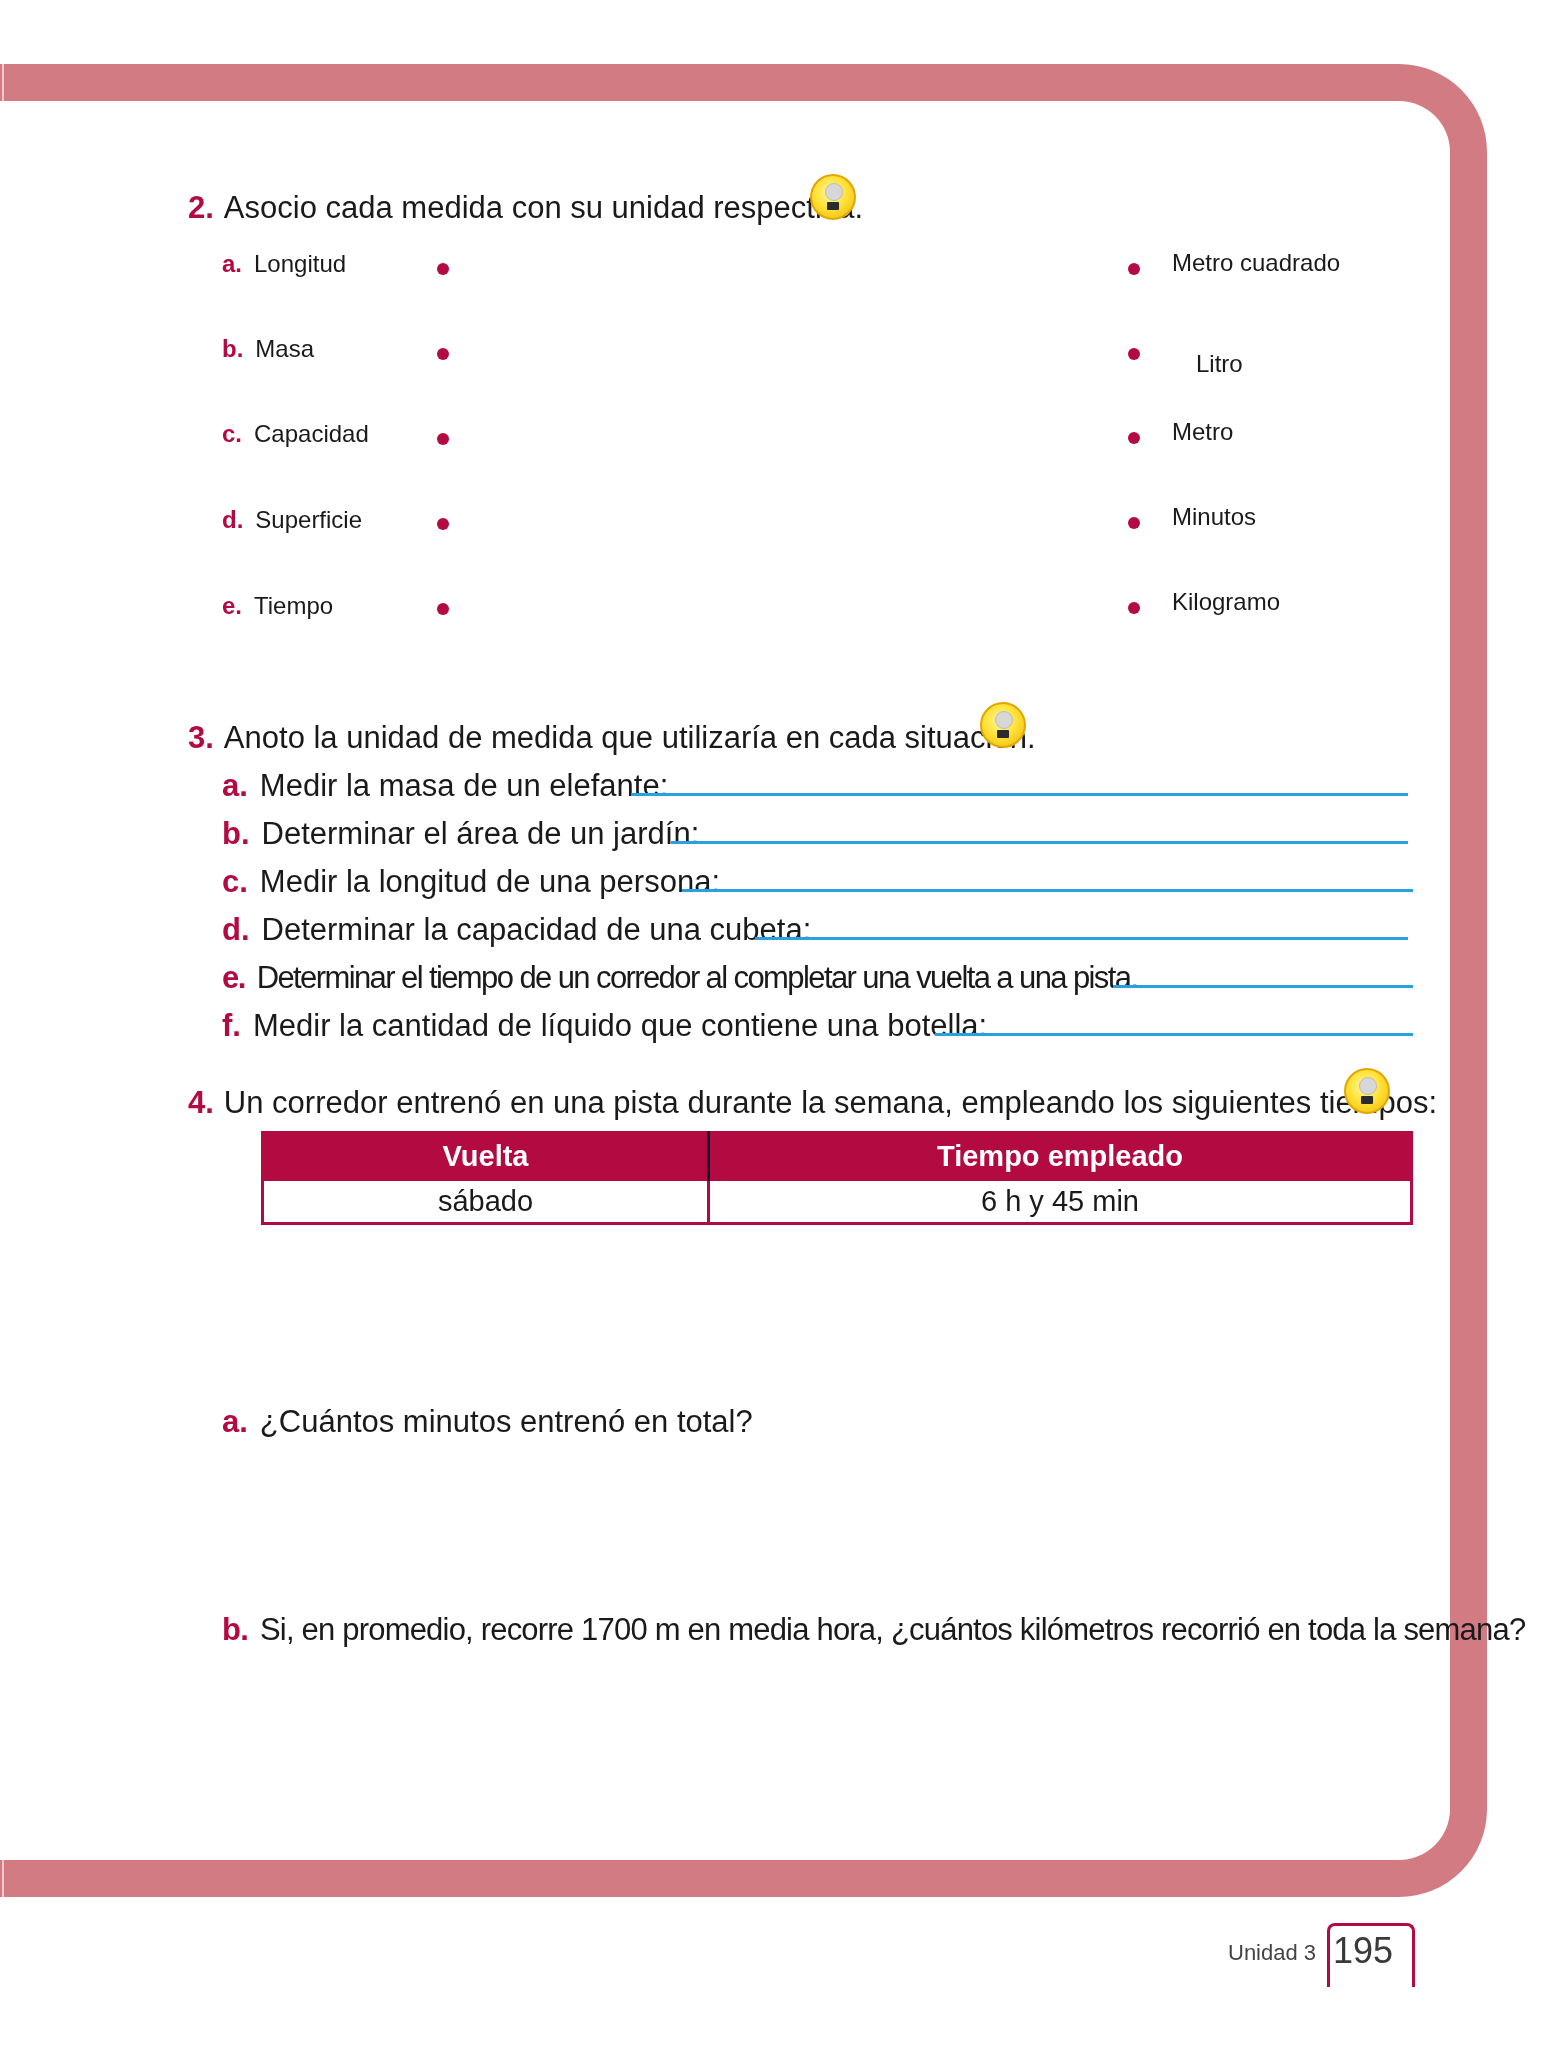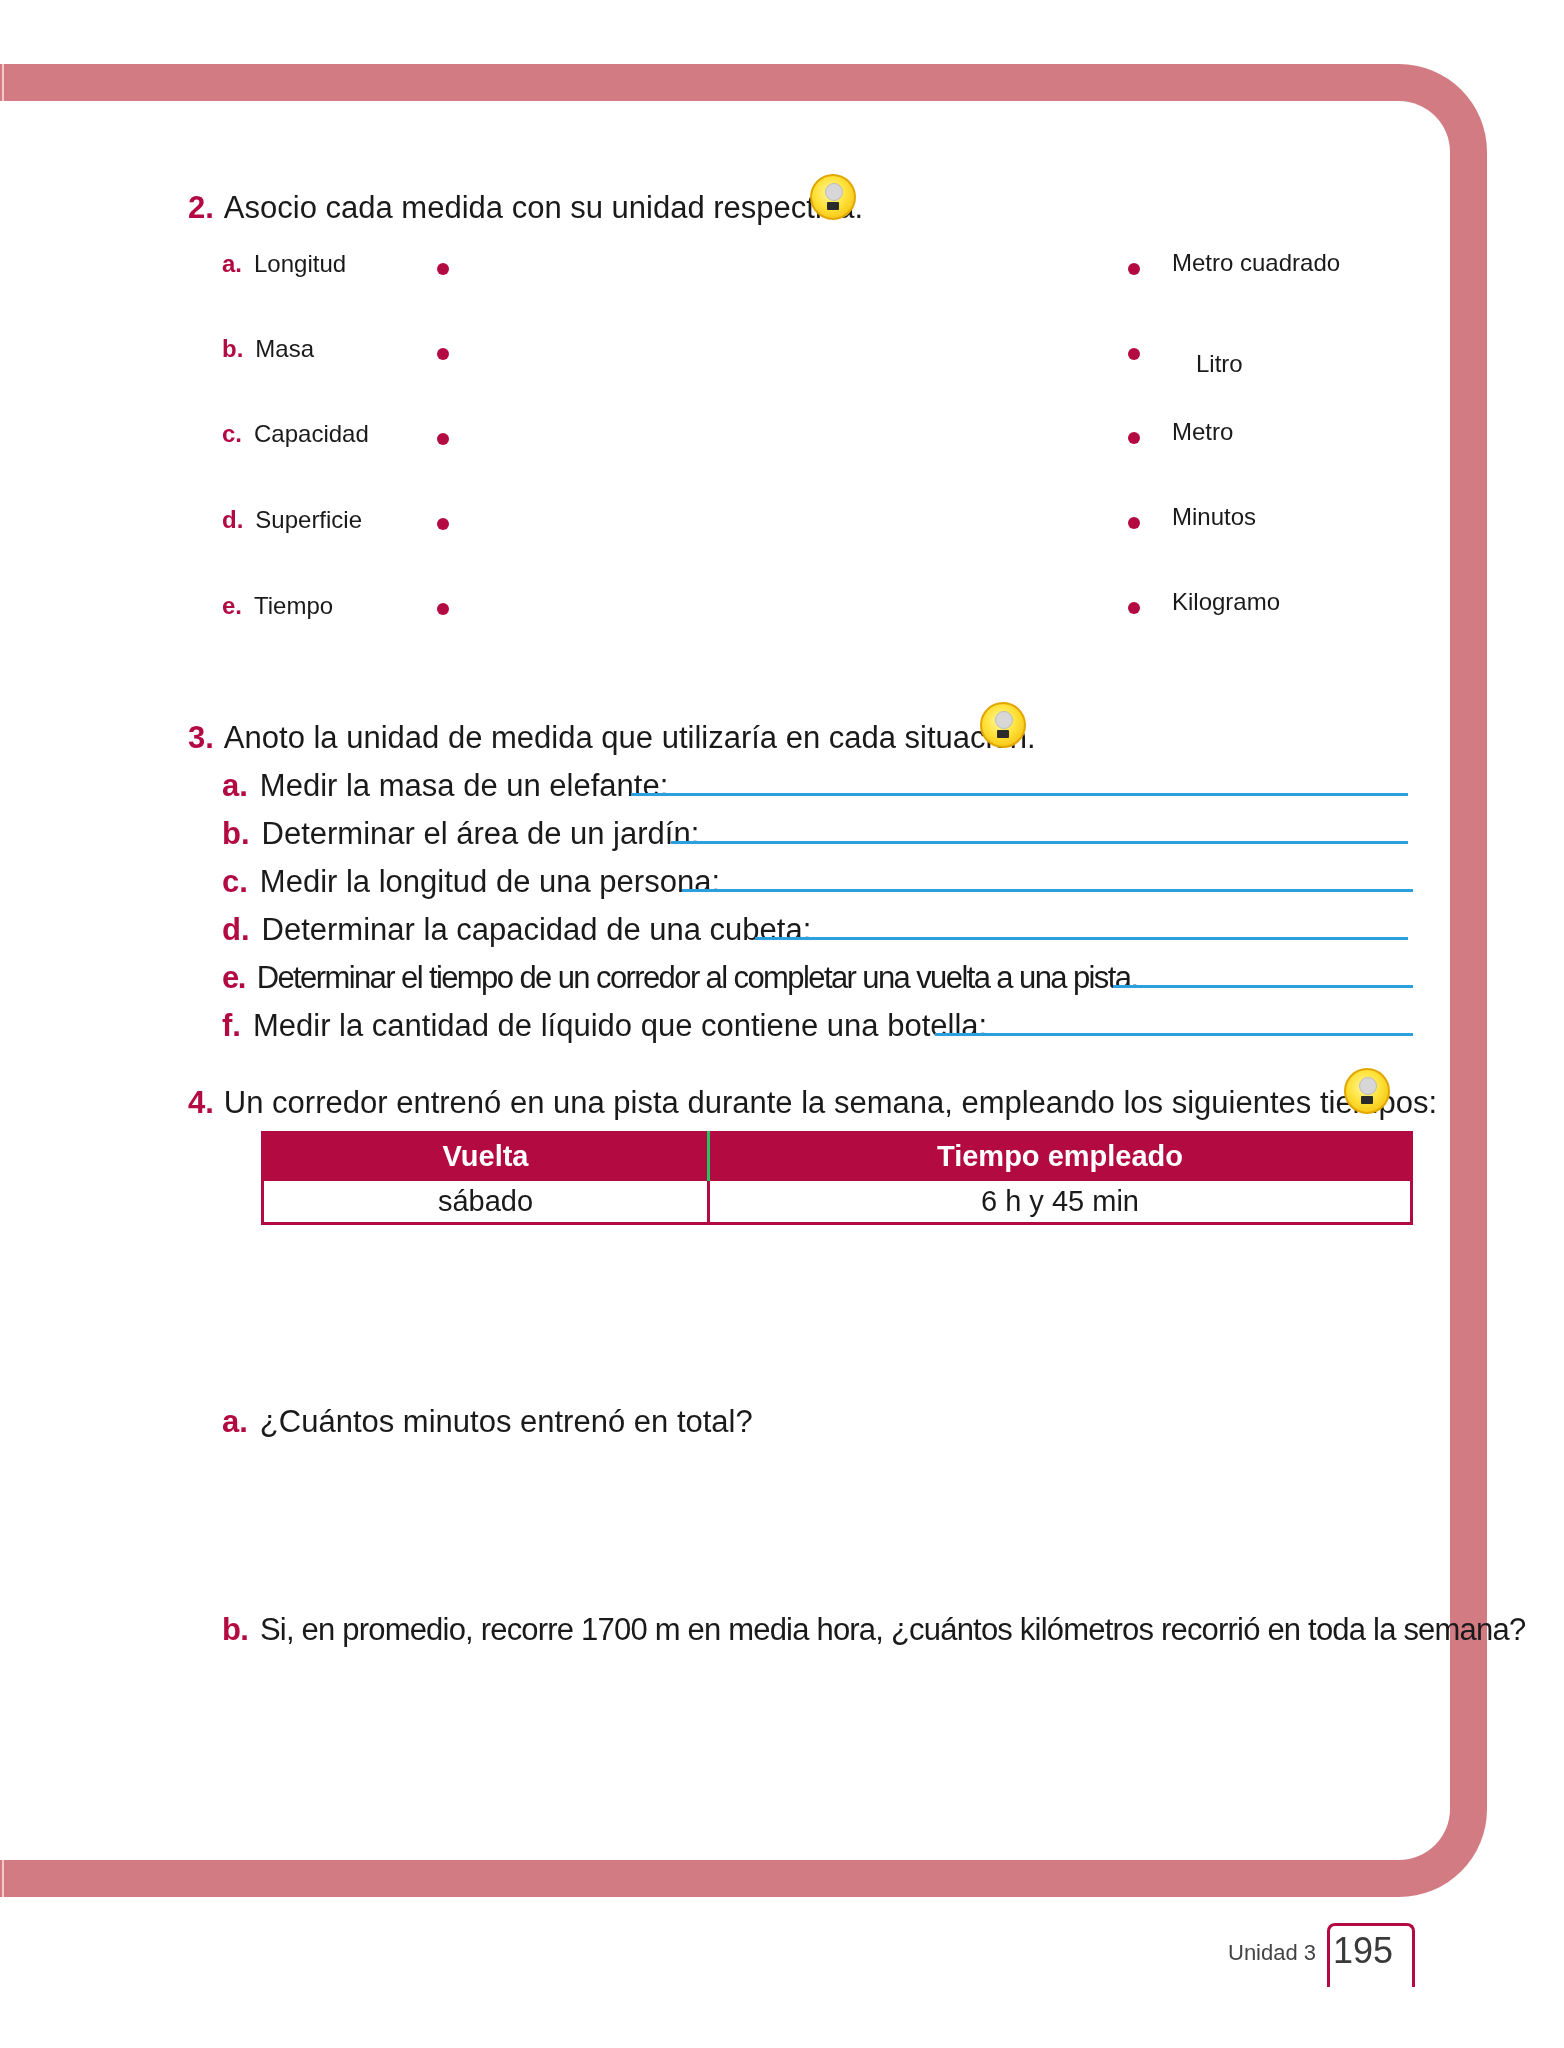--- a/index.html
+++ b/index.html
@@ -18,21 +18,21 @@
   .bulb::before { content:""; position:absolute; left:13px; top:7px; width:16px; height:16px;
                   border-radius:50%; background:#d7d7d7; border:1px solid #bbb; }
   .bulb::after { content:""; position:absolute; left:15px; top:26px; width:12px; height:8px;
                  background:#2b2b2b; border-radius:1px; }
   .dot { position:absolute; width:12px; height:12px; border-radius:50%; background:#B30A42; }
   .match-left, .match-right { position:absolute; font-size:24px; white-space:nowrap; }
   .blank { position:absolute; height:3px; background:#2AA0E0; }
   table.times { position:absolute; left:261px; top:1131px; width:1152px; border-collapse:collapse;
                 font-size:29px; }
   table.times th { background:#B30A42; color:#fff; font-weight:bold; height:44px; padding:0;
-                   border-right:3px solid #22c55e; }
+                   border-right:3px solid #0f172a; }
   table.times th:last-child { border-right:none; }
   table.times td { border:3px solid #B30A42; text-align:center; height:41px; padding:0; }
   table.times { border:3px solid #B30A42; }
   .footer-label { position:absolute; left:1228px; top:1940px; font-size:22px; font-weight:normal; color:#444;text-align:center; }
   .page-box { position:absolute; left:1327px; top:1923px; width:88px; height:64px;
               border:3px solid #B30A42; border-bottom:none; border-radius:8px 8px 0 0; box-sizing:border-box; }
   .page-num { position:absolute; left:1327px; top:1930px; width:72px; text-align:center;
               font-size:36px; color:#3a3a3a; }
 </style>
 </head>

